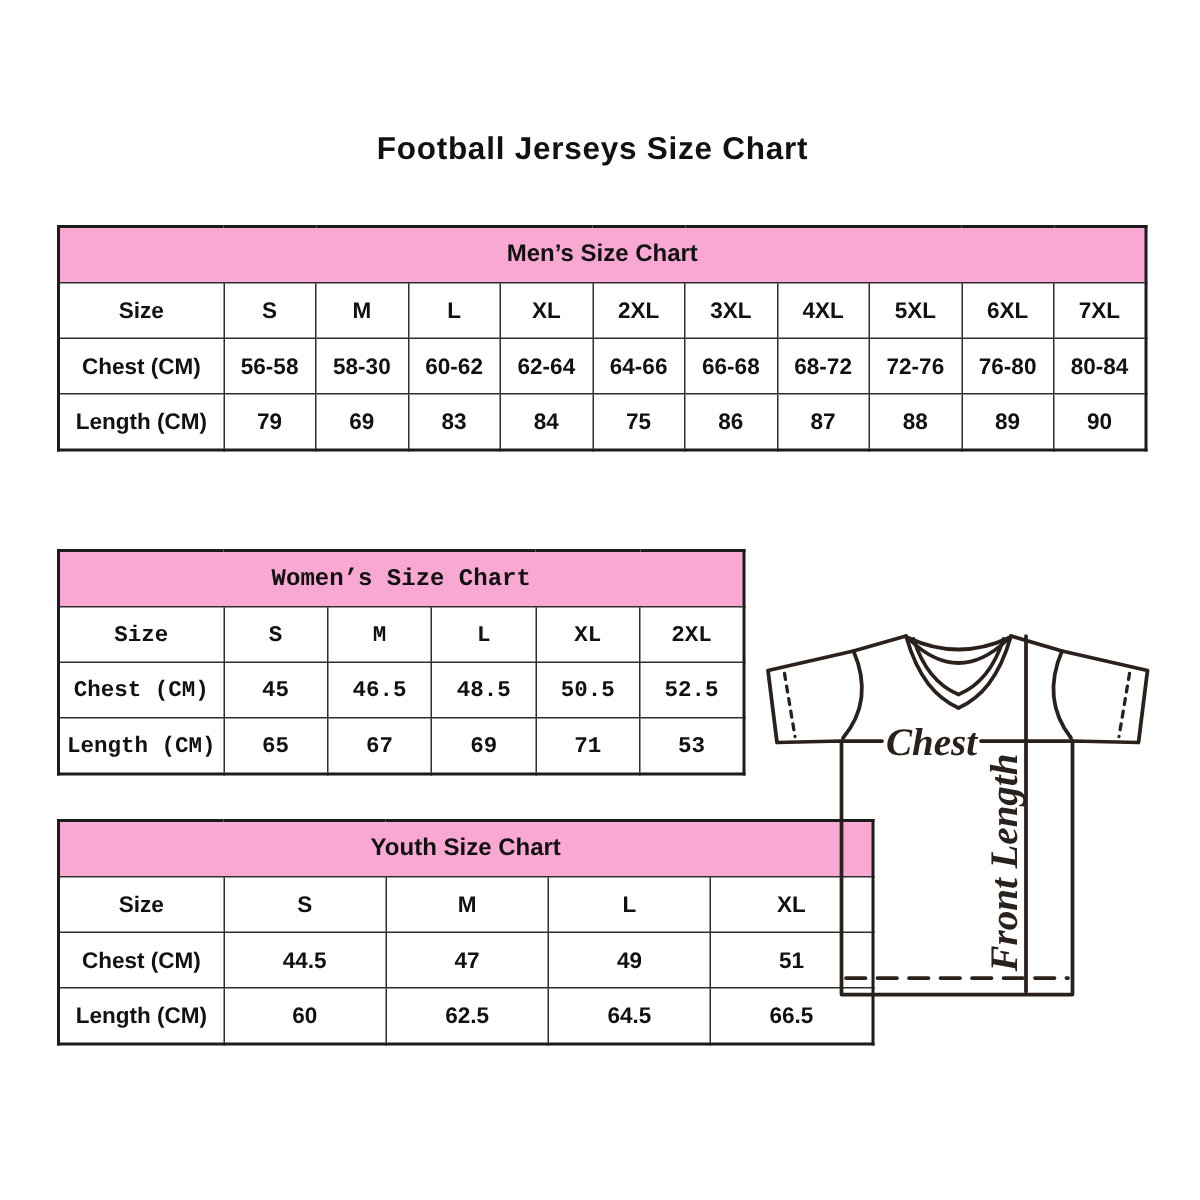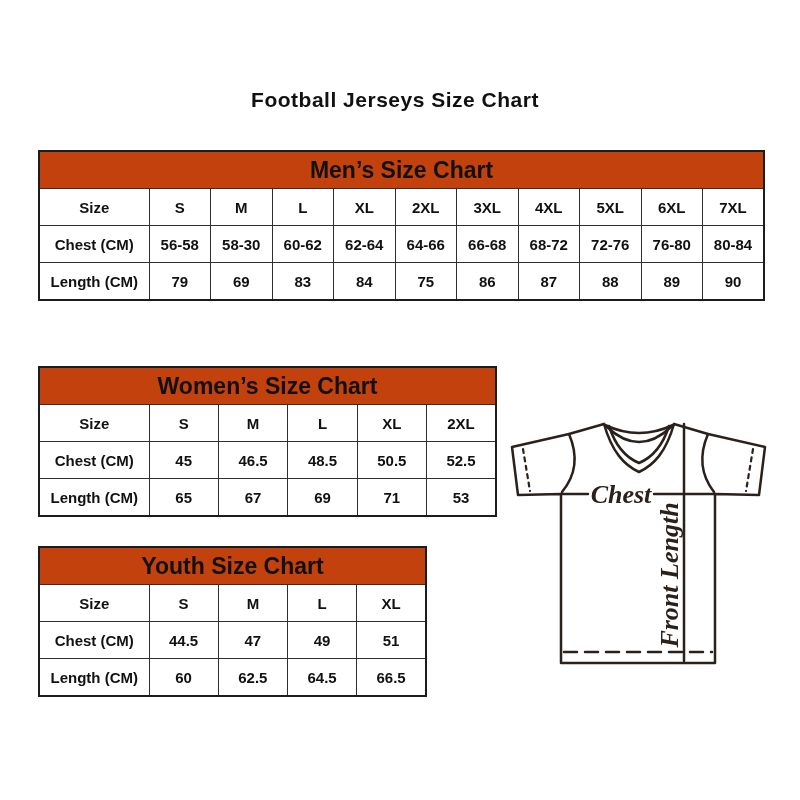--- a/index.html
+++ b/index.html
@@ -23,36 +23,36 @@
     letter-spacing: 0.5px;
   }
   .size-table {
     position: absolute;
     border-collapse: collapse;
     table-layout: fixed;
     border: 2px solid #1c1c1c;
     background: #ffffff;
   }
   #men-table   { left: 38px; top: 150px; width: 727px; }
-  #women-table { left: 38px; top: 366px; width: 459px; }
-  #youth-table { left: 38px; top: 546px; width: 389px; }
+  #women-table { left: 38px; top: 366px; width: 459px; font-family: Liberation Mono, monospace; }
+  #youth-table { left: 38px; top: 546px; width: 545px; }
   .size-table td {
     border: 1.5px solid #2f2f2f;
     height: 36px;
     padding: 0;
     text-align: center;
     vertical-align: middle;
     font-size: 15px;
     font-weight: bold;
     white-space: nowrap;
     overflow: hidden;
   }
   .size-table td.table-title {
-    background: #c2410c;
-    font-size: 23px;
+    background: #f9a8d4;
+    font-size: 16px;
     height: 36px;
   }
   .jersey-wrap {
     position: absolute;
     left: 496px;
     top: 408px;
     width: 284px;
     height: 264px;
   }
   .jersey-wrap svg { display: block; }

